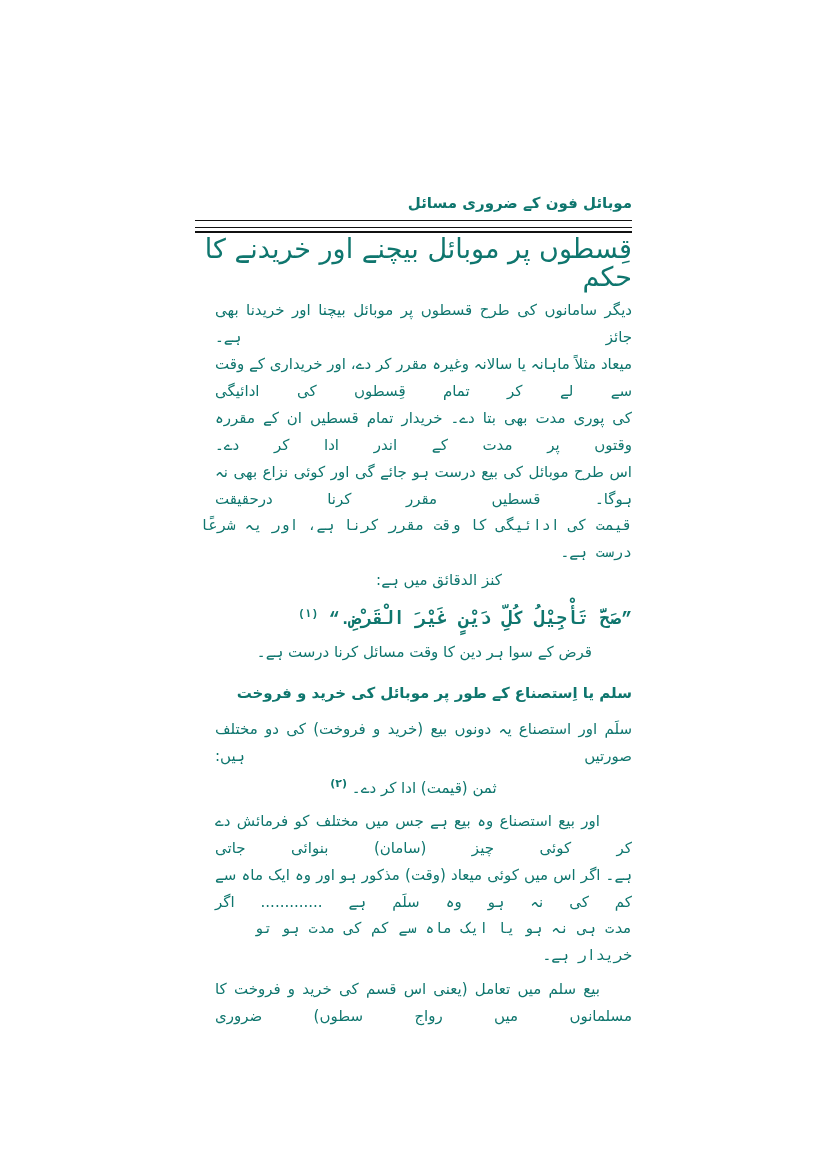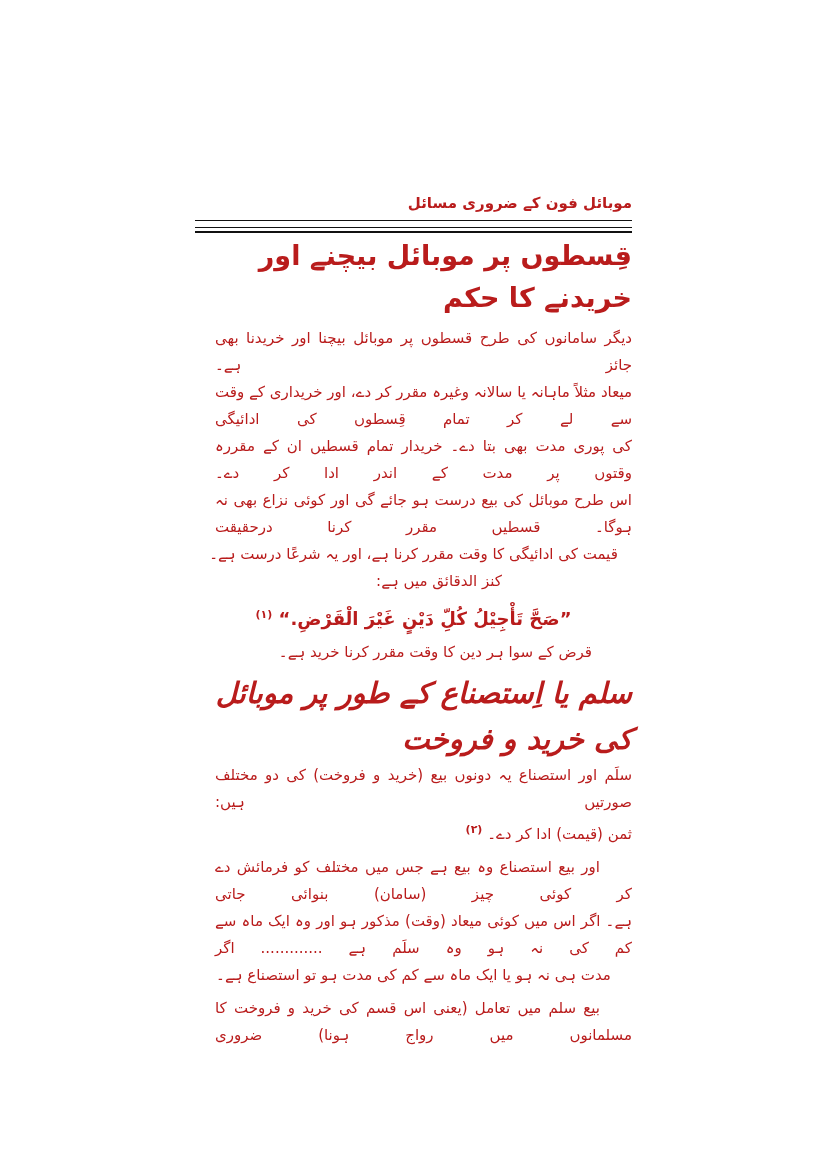--- a/index.html
+++ b/index.html
@@ -1,56 +1,55 @@
 <!DOCTYPE html>
 <html lang="ur"><head>
 <meta charset="utf-8">
 <style>
   html,body{margin:0;padding:0;background:#ffffff;}
   .page{
     position:relative;
     width:824px;height:1169px;
     background:#ffffff;
-    color:#b91c1c;
+    color:#0f766e;
     font-family:"DejaVu Sans",sans-serif;
     overflow:hidden;
   }
   .content{
     position:absolute;
     left:195px;top:190px;
     width:437px;
   }
   .running-head{
     font-size:15px;
     line-height:26px;
     text-align:right;
     direction:rtl;
     font-weight:bold;
   }
   .rule-thin{border-top:1.5px solid #111;margin-top:4px;}
   .rule-double{height:3px;border-top:1px solid #111;border-bottom:2px solid #111;margin-top:6px;}
   .flow{margin-top:2px;}
   .fl{direction:rtl;}
   .fl-h1{
-    font-size:27px;font-weight:bold;
-    line-height:42px;text-align:center;
+    font-size:27px;font-weight:normal;
+    line-height:28px;text-align:center;
     margin:2px 0 6px 0;
   }
   .fl-h2{
-    font-size:29px;font-weight:bold;
+    font-size:15px;font-weight:bold;
     line-height:46px;text-align:center;
     margin-top:4px;
-    font-style:italic;
   }
   .fl-line{font-size:15px;line-height:27px;}
   .fl-arabic{font-size:18px;font-weight:bold;line-height:34px;margin:3px 0;}
   .al-justify{text-align:justify;text-align-last:justify;margin-left:20px;}
   .al-right{text-align:right;}
-  .al-left{text-align:right;}
-  .al-center{text-align:center;}
+  .al-left{text-align:center;}
+  .al-center{font-family:Liberation Mono, monospace;}
   sup{font-size:11px;font-weight:bold;}
 </style>
 </head>
 <body>
 
 <div class="page">
   <div class="content">
 
     <div class="running-head" dir="rtl">موبائل فون کے ضروری مسائل</div>
 
@@ -59,25 +58,25 @@
 
     <div class="flow">
         <div class="fl fl-h1 al-right" dir="rtl"><span>قِسطوں پر موبائل بیچنے اور خریدنے کا حکم</span></div>
         <div class="fl fl-line al-justify" dir="rtl"><span>دیگر سامانوں کی طرح قسطوں پر موبائل بیچنا اور خریدنا بھی جائز ہے۔</span></div>
         <div class="fl fl-line al-justify" dir="rtl"><span>میعاد مثلاً ماہانہ یا سالانہ وغیرہ مقرر کر دے، اور خریداری کے وقت سے لے کر تمام قِسطوں کی ادائیگی</span></div>
         <div class="fl fl-line al-justify" dir="rtl"><span>کی پوری مدت بھی بتا دے۔ خریدار تمام قسطیں ان کے مقررہ وقتوں پر مدت کے اندر ادا کر دے۔</span></div>
         <div class="fl fl-line al-justify" dir="rtl"><span>اس طرح موبائل کی بیع درست ہو جائے گی اور کوئی نزاع بھی نہ ہوگا۔ قسطیں مقرر کرنا درحقیقت</span></div>
         <div class="fl fl-line al-center" dir="rtl"><span>قیمت کی ادائیگی کا وقت مقرر کرنا ہے، اور یہ شرعًا درست ہے۔</span></div>
         <div class="fl fl-line al-right" dir="rtl" style="text-indent: 130px;"><span>کنز الدقائق میں ہے:</span></div>
         <div class="fl fl-arabic al-center" dir="rtl"><span>”صَحَّ تَأْجِيْلُ كُلِّ دَيْنٍ غَيْرَ الْقَرْضِ.“</span> <sup>(۱)</sup></div>
-        <div class="fl fl-line al-right" dir="rtl" style="text-indent: 40px;"><span>قرض کے سوا ہر دین کا وقت مقرر کرنا خرید ہے۔</span></div>
+        <div class="fl fl-line al-right" dir="rtl" style="text-indent: 40px;"><span>قرض کے سوا ہر دین کا وقت مسائل کرنا درست ہے۔</span></div>
         <div class="fl fl-h2 al-right" dir="rtl"><span>سلم یا اِستصناع کے طور پر موبائل کی خرید و فروخت</span></div>
         <div class="fl fl-line al-justify" dir="rtl"><span>سلَم اور استصناع یہ دونوں بیع (خرید و فروخت) کی دو مختلف صورتیں ہیں:</span></div>
         <div class="fl fl-line al-left" dir="rtl"><span>ثمن (قیمت) ادا کر دے۔</span> <sup>(۲)</sup></div>
         <div class="fl fl-line al-justify" dir="rtl" style="text-indent: 32px; margin-top: 6px;"><span>اور بیع استصناع وہ بیع ہے جس میں مختلف کو فرمائش دے کر کوئی چیز (سامان) بنوائی جاتی</span></div>
         <div class="fl fl-line al-justify" dir="rtl"><span>ہے۔ اگر اس میں کوئی میعاد (وقت) مذکور ہو اور وہ ایک ماہ سے کم کی نہ ہو وہ سلَم ہے ............. اگر</span></div>
-        <div class="fl fl-line al-center" dir="rtl"><span>مدت ہی نہ ہو یا ایک ماہ سے کم کی مدت ہو تو استصناع ہے۔</span></div>
-        <div class="fl fl-line al-justify" dir="rtl" style="text-indent: 32px; margin-top: 6px;"><span>بیع سلم میں تعامل (یعنی اس قسم کی خرید و فروخت کا مسلمانوں میں رواج ہونا) ضروری</span></div>
+        <div class="fl fl-line al-center" dir="rtl"><span>مدت ہی نہ ہو یا ایک ماہ سے کم کی مدت ہو تو خریدار ہے۔</span></div>
+        <div class="fl fl-line al-justify" dir="rtl" style="text-indent: 32px; margin-top: 6px;"><span>بیع سلم میں تعامل (یعنی اس قسم کی خرید و فروخت کا مسلمانوں میں رواج سطوں) ضروری</span></div>
         <div class="fl fl-line al-justify" dir="rtl"></div>
       </div>
 
   </div>
 </div>
 
 </body></html>

